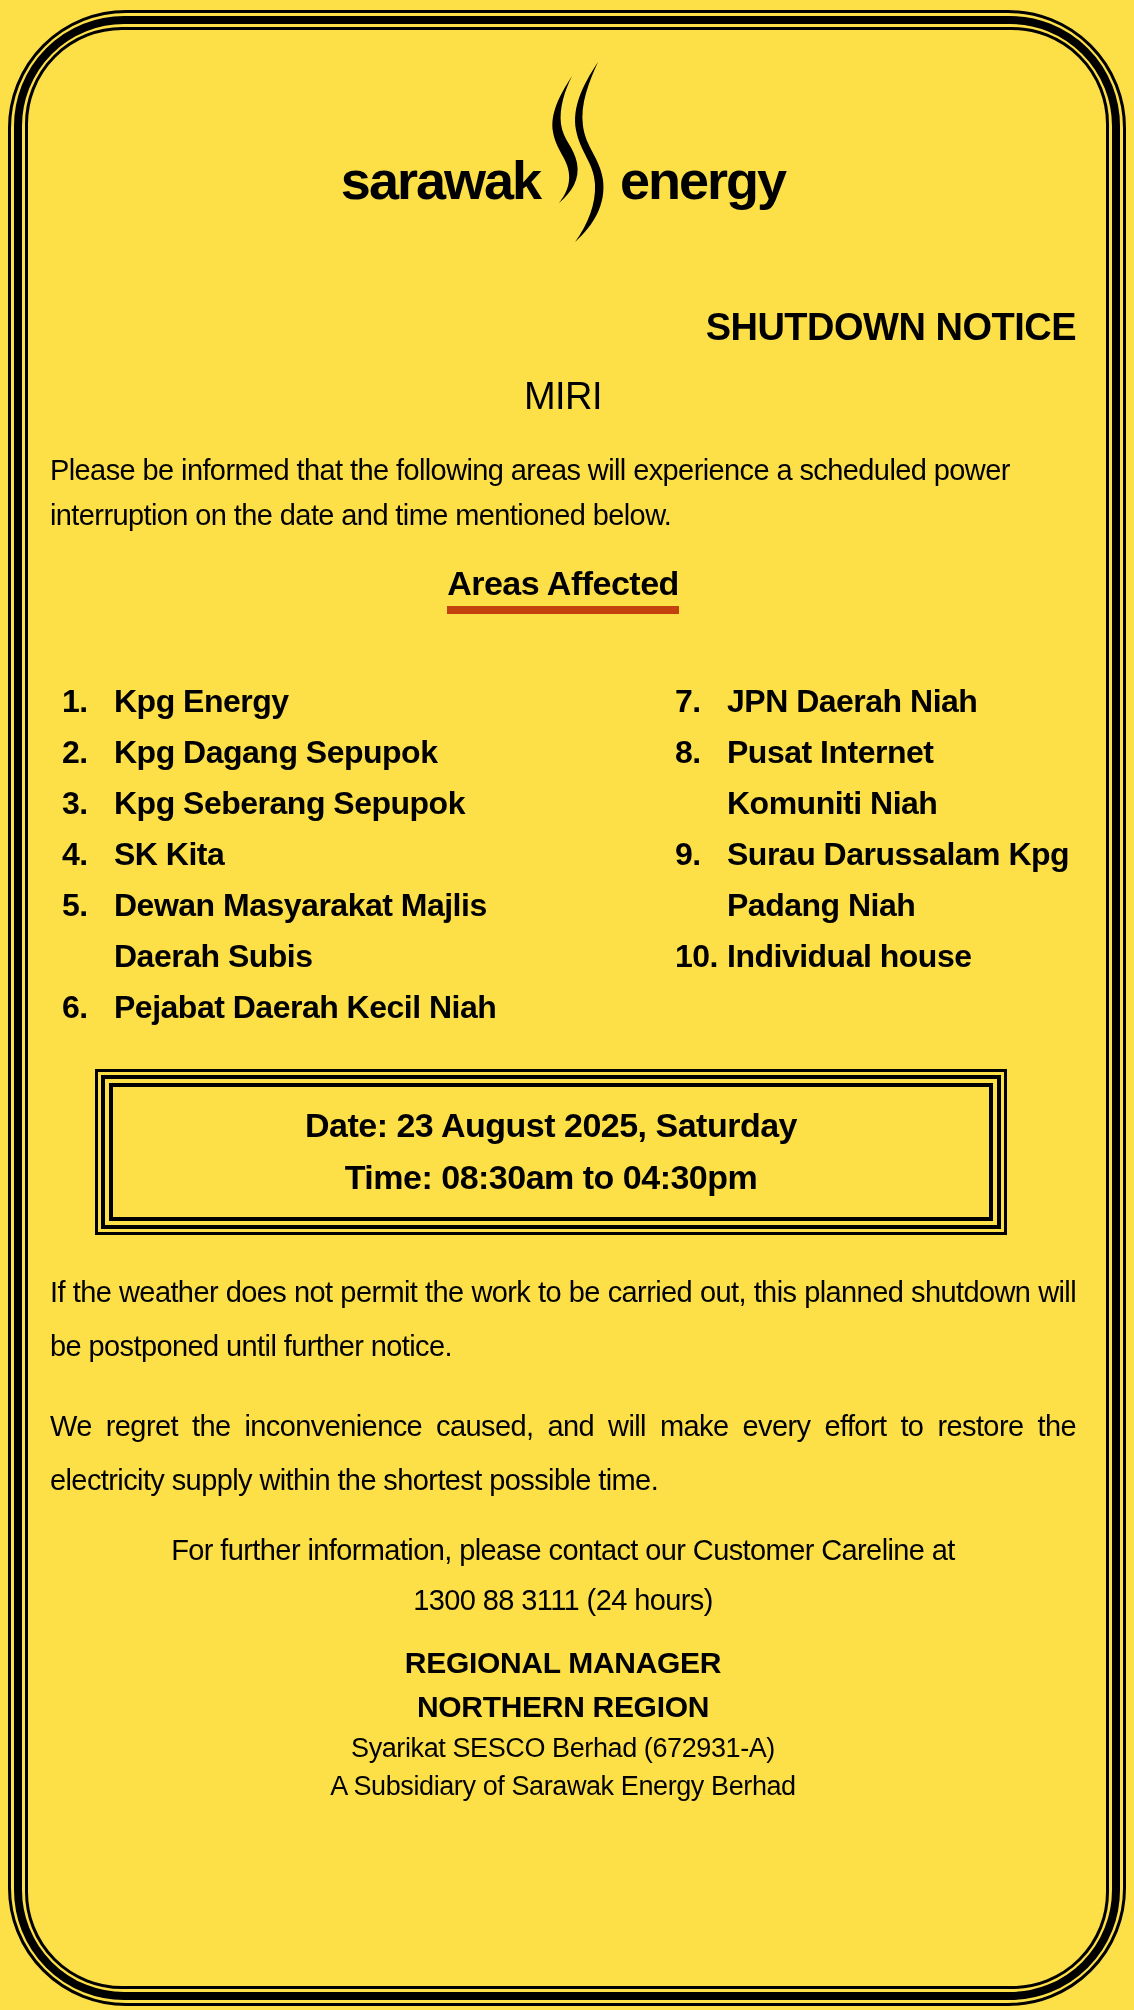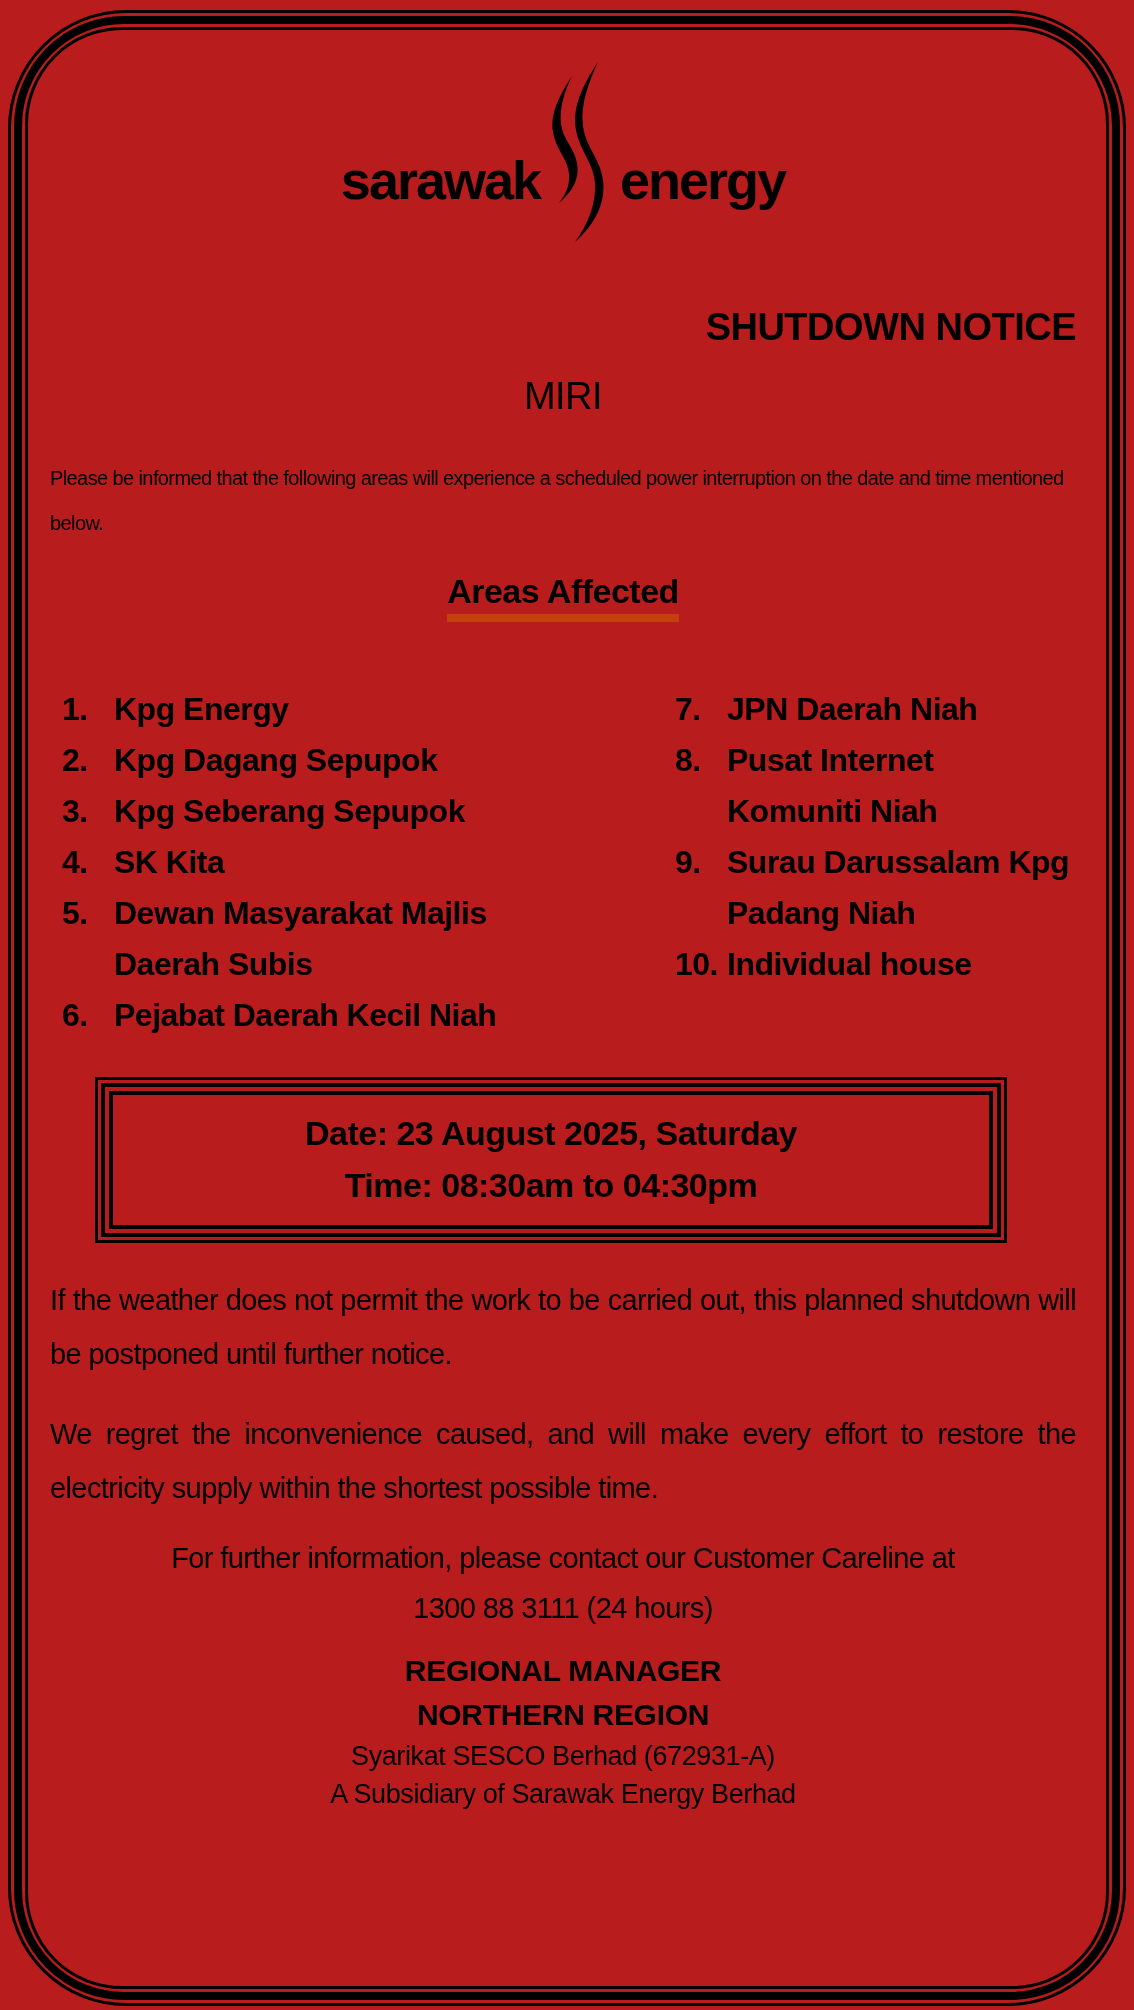--- a/index.html
+++ b/index.html
@@ -1,20 +1,20 @@
 <!DOCTYPE html>
 <html><head>
 <meta charset="utf-8">
 <style>
   html, body { margin: 0; padding: 0; background: #ffffff; }
   .page {
     position: relative;
     width: 1134px;
     height: 2010px;
-    background: #b91c1c;
+    background: #fde047;
     color: #000000;
     font-family: "Liberation Sans", "DejaVu Sans", sans-serif;
     overflow: hidden;
   }
   
   .frame-outer {
     position: absolute; top: 10px; left: 8px; right: 8px; bottom: 4px;
     border: 3px solid #000; border-radius: 118px;
   }
   .frame-mid {
@@ -34,22 +34,22 @@
   .logo-row { display: flex; justify-content: center; align-items: center; height: 192px; }
   .logo-word {
     font-size: 54px; font-weight: bold; letter-spacing: -2px;
     transform: translateY(28px);
   }
   .logo-flame { margin: 0 8px 0 2px; }
   .logo-flame svg { display: block; width: 70px; height: 182px; }
   .h-title  { text-align: right; font-size: 38px; font-weight: bold; margin-top: 58px; letter-spacing: -0.5px; }
   .h-region { text-align: center; font-size: 38px; font-weight: normal; margin-top: 26px; letter-spacing: -0.5px; }
   .intro {
-    font-size: 20px; letter-spacing: -0.6px; line-height: 45px;
-    margin-top: 38px; text-align: left;
+    font-size: 29px; letter-spacing: -0.6px; line-height: 45px;
+    margin-top: 30px; text-align: left;
   }
   .areas-heading { text-align: center; margin-top: 26px; }
   .areas-heading span {
     display: inline-block; font-size: 34px; font-weight: bold;
     letter-spacing: -0.5px; border-bottom: 8px solid #c2410c; padding-bottom: 3px;
   }
   .areas-list { display: flex; margin-top: 62px; margin-left: 12px; }
   .col-left  { width: 613px; flex: none; }
   .col-right { flex: 1; }
   .area-item { display: flex; font-weight: bold; font-size: 32px; line-height: 51px; letter-spacing: -0.5px; }

